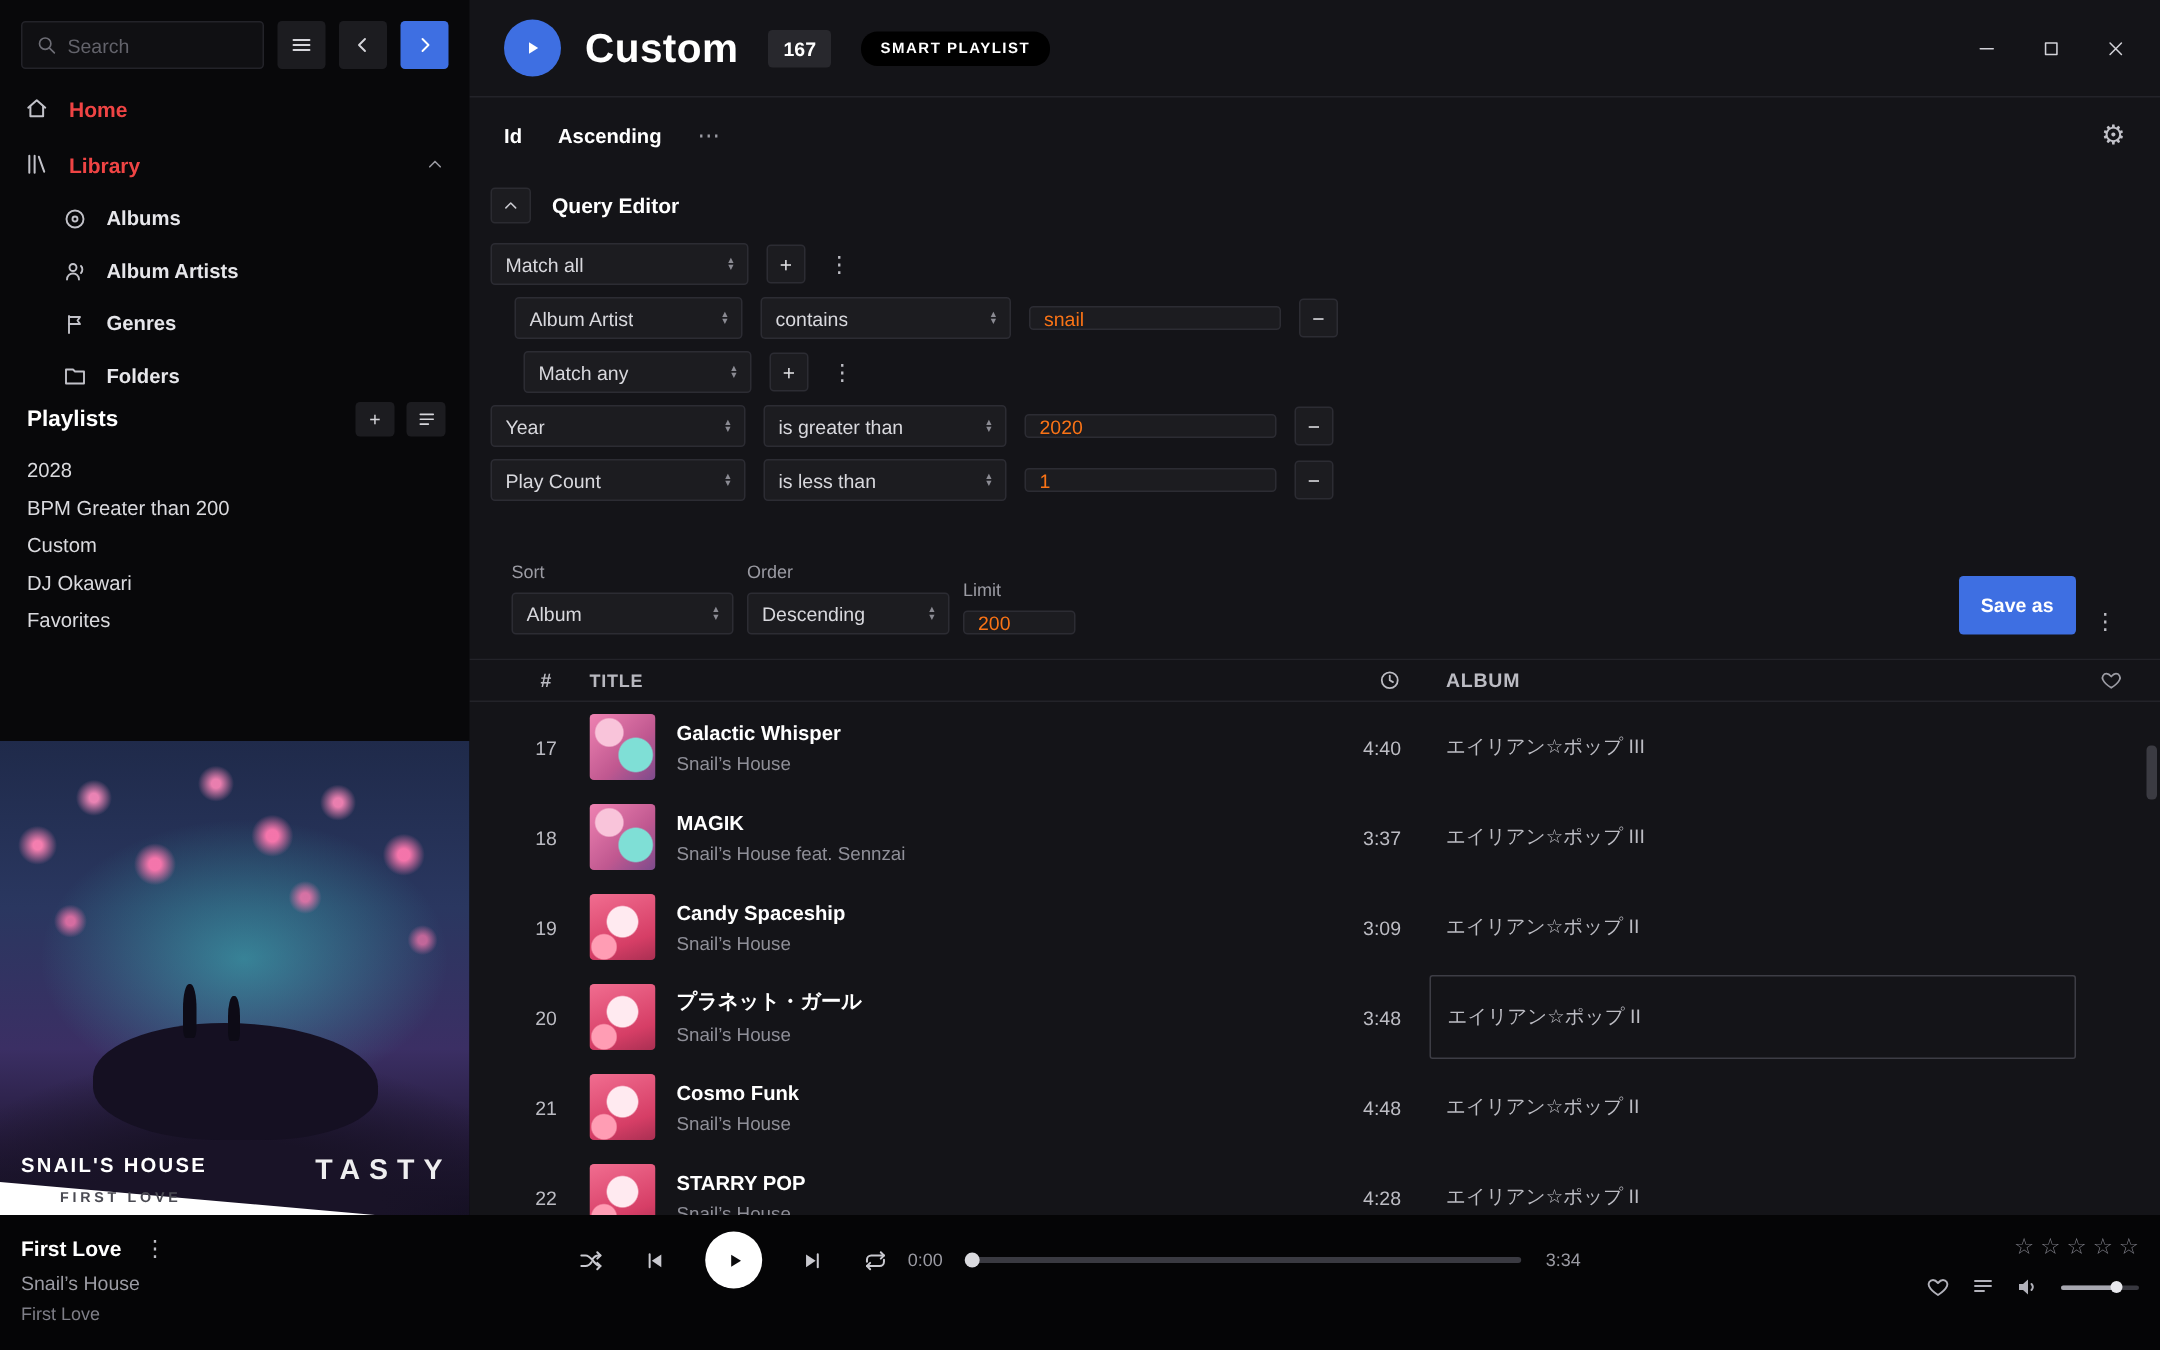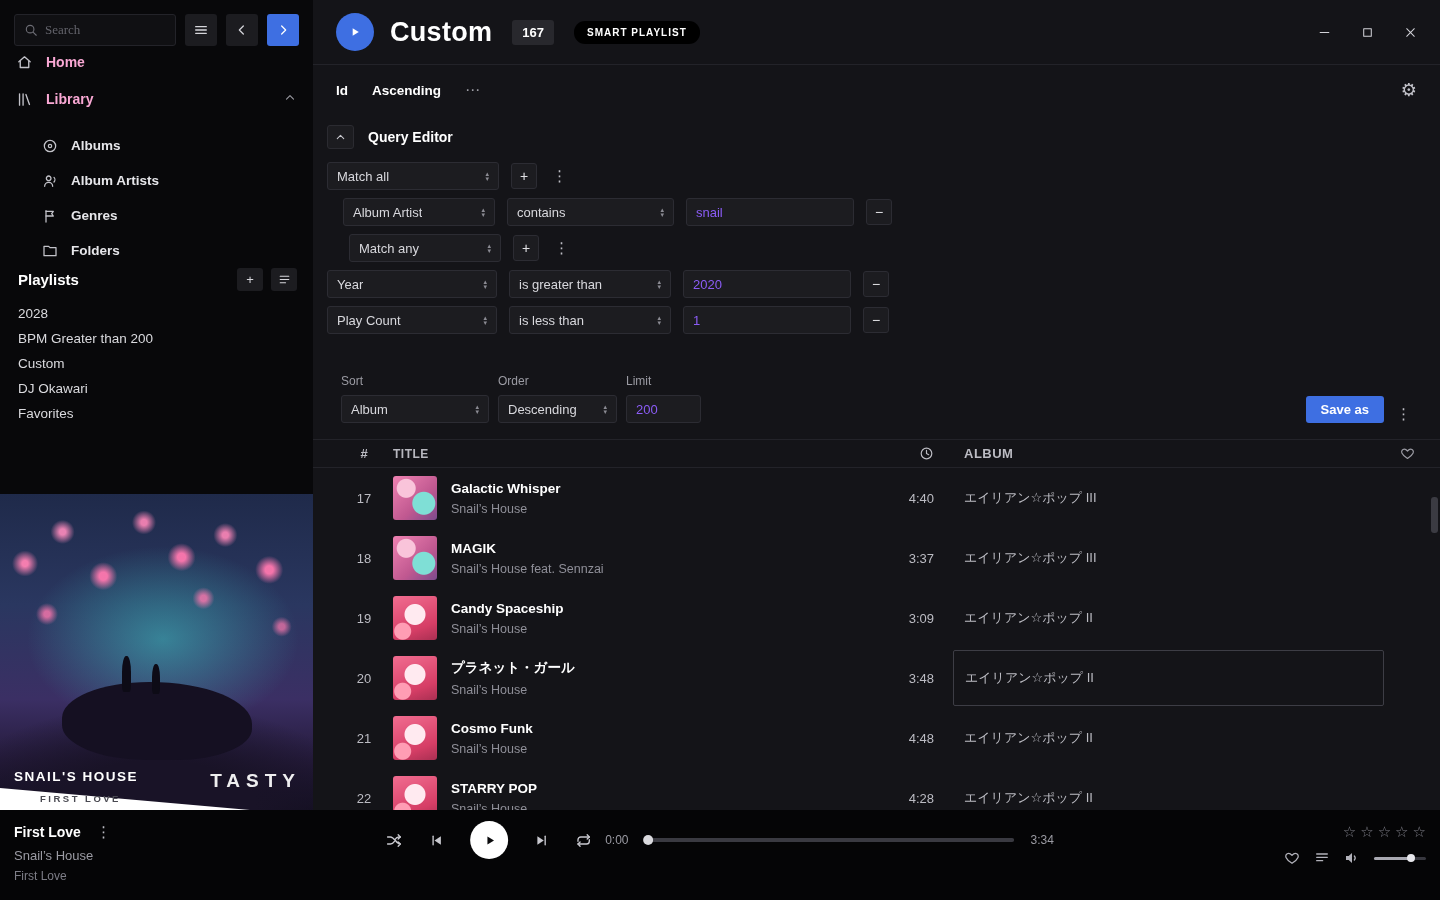--- a/index.html
+++ b/index.html
@@ -7,27 +7,27 @@
     font-family:"Liberation Sans","DejaVu Sans",sans-serif;color:#e8e8ec}
   .app{display:flex;flex-direction:column;width:1440px;height:900px}
   .content{display:flex;flex:1;min-height:0}
   svg.ic{fill:none;stroke:currentColor;stroke-width:1.9;stroke-linecap:round;stroke-linejoin:round;display:block}
 
   
   .sidebar{width:313px;flex-shrink:0;background:#08080a;display:flex;flex-direction:column;overflow:hidden}
   .sidebar-top{display:flex;align-items:center;padding:14px 12px 8px 14px;gap:9px}
   .search-box{width:162px;height:32px;background:#101013;border:1px solid #232329;border-radius:3px;
     display:flex;align-items:center;gap:7px;padding:0 9px;color:#6d6d75}
-  .search-box input{flex:1;min-width:0;background:none;border:none;outline:none;color:#ddd;font-size:13px;font-family:Liberation Serif, serif}
+  .search-box input{flex:1;min-width:0;background:none;border:none;outline:none;color:#ddd;font-size:13px;font-family:Liberation Sans, sans-serif}
   .search-box input::placeholder{color:#63636b}
   .icon-btn{width:32px;height:32px;border:none;border-radius:3px;background:#1c1c20;color:#d6d6db;
     display:flex;align-items:center;justify-content:center;cursor:pointer}
   .icon-btn.accent{background:#3e6fe2;color:#fff}
-  .nav-item{display:flex;align-items:flex-start;gap:13px;padding:0 16px;height:37px;
-    font-size:14px;font-weight:700;color:#f9a8d4;cursor:pointer}
+  .nav-item{display:flex;align-items:center;gap:13px;padding:0 16px;height:37px;
+    font-size:14px;font-weight:700;color:#ef4444;cursor:pointer}
   .nav-item .chev{margin-left:auto;color:#9a9aa2}
   .sub-items{padding-left:26px}
   .sub-item{display:flex;align-items:center;gap:13px;height:35px;padding:0 16px;
     font-size:13.5px;font-weight:700;color:#e6e6ea;cursor:pointer}
   .sub-item svg,.nav-item svg{color:#c2c2c9;flex-shrink:0}
   .playlists{}
   .pl-header{display:flex;align-items:center;gap:8px;padding:0 16px 10px 18px}
   .pl-title{flex:1;font-size:15px;font-weight:800;color:#fff}
   .small-btn{width:26px;height:23px;border:none;border-radius:3px;background:#1c1c20;color:#d6d6db;
     display:flex;align-items:center;justify-content:center;font-size:13px;cursor:pointer}
@@ -79,32 +79,32 @@
   .collapse-btn{width:27px;height:24px;background:#1c1c20;border:1px solid #2b2b31;border-radius:3px;color:#c9c9cf;
     display:flex;align-items:center;justify-content:center;cursor:pointer}
   .qe-title{font-size:14px;font-weight:700;color:#fff}
   .qe-row{display:flex;align-items:center;gap:12px;height:28px;margin-bottom:8px}
   .ml1{margin-left:16px}.ml2{margin-left:22px}.ml3{}
   .select{height:28px;background:#1c1c20;border:1px solid #2c2c33;border-radius:3px;color:#d8d8dd;font-size:13px;
     display:flex;align-items:center;padding:0 9px;cursor:pointer;flex-shrink:0}
   .select .lbl{white-space:nowrap;overflow:hidden}
   .chevs{margin-left:auto;display:flex;flex-direction:column;align-items:center;padding-left:8px;color:#8b8b93}
   .chevs i{font-style:normal;font-size:7px;line-height:5px}
-  .tinput{height:28px;background:#1c1c20;border:1px solid #2c2c33;border-radius:3px;color:#8b5cf6;font-size:13px;
+  .tinput{height:16px;background:#1c1c20;border:1px solid #2c2c33;border-radius:3px;color:#f97316;font-size:13px;
     padding:0 9px;outline:none;font-family:inherit;flex-shrink:0}
   .sq-btn{width:26px;height:26px;background:#1c1c20;border:1px solid #2c2c33;border-radius:3px;color:#e0e0e4;
     display:flex;align-items:center;justify-content:center;font-size:14px;cursor:pointer;flex-shrink:0}
   .kebab{background:none;border:none;color:#bcbcc3;font-size:15px;cursor:pointer;padding:0 3px}
   .w172{width:172px}.w152{width:152px}.w167{width:167px}.w168{width:168px}.w170{width:170px}
-  .w162{width:162px}.w148{width:148px}.w124{width:119px}.w75{width:75px}
+  .w162{width:162px}.w148{width:148px}.w124{width:135px}.w75{width:75px}
 
   .sol-row{display:flex;align-items:flex-end;gap:9px;margin-top:40px;padding:0 26px 0 14px;flex-shrink:0}
   .sol-col{display:flex;flex-direction:column;gap:7px}
   .sol-label{font-size:12px;color:#9b9ba3}
-  .saveas{margin-left:auto;height:27px;padding:0 15px;background:#3e6fe2;color:#fff;border:none;border-radius:3px;
+  .saveas{margin-left:auto;height:39px;padding:0 15px;background:#3e6fe2;color:#fff;border:none;border-radius:3px;
     font-size:13px;font-weight:700;cursor:pointer;font-family:inherit}
 
   .tracks{flex:1;margin-top:16px;position:relative;overflow:hidden;display:flex;flex-direction:column}
   .thead{display:flex;align-items:center;height:29px;flex-shrink:0;border-top:1px solid #232329;border-bottom:1px solid #232329;
     color:#b8b8bf;font-size:12px;font-weight:700;padding:0 10px 0 36px}
   .h-title{flex:1;margin-left:14px;letter-spacing:.5px}
   .trow{display:flex;align-items:center;height:60px;padding:0 10px 0 36px}
   .c-num{width:30px;text-align:center;color:#bcbcc3;font-size:13px;flex-shrink:0}
   .c-art{width:44px;height:44px;margin-left:14px;border-radius:3px;flex-shrink:0}
   .c-art[data-art="a"]{background:

